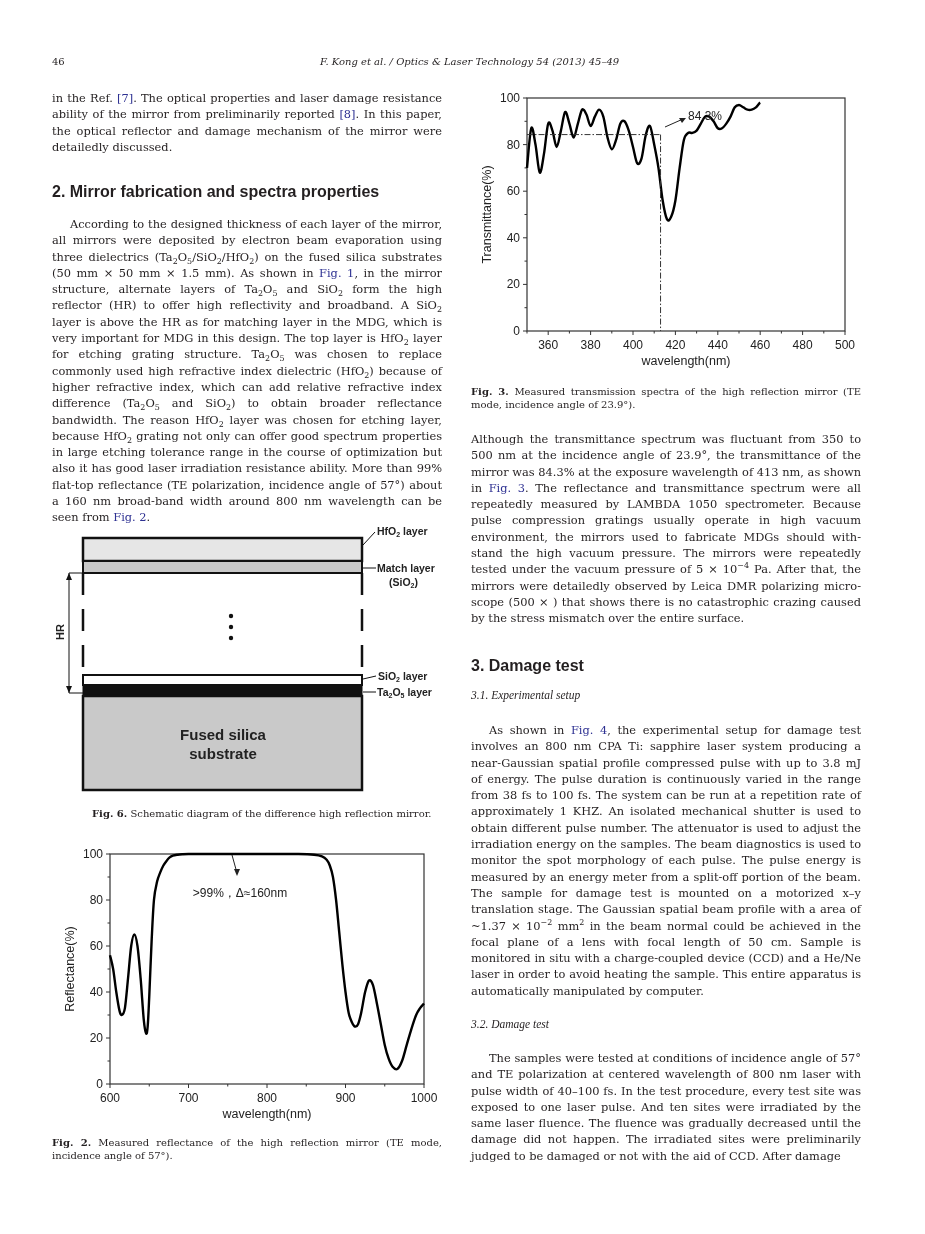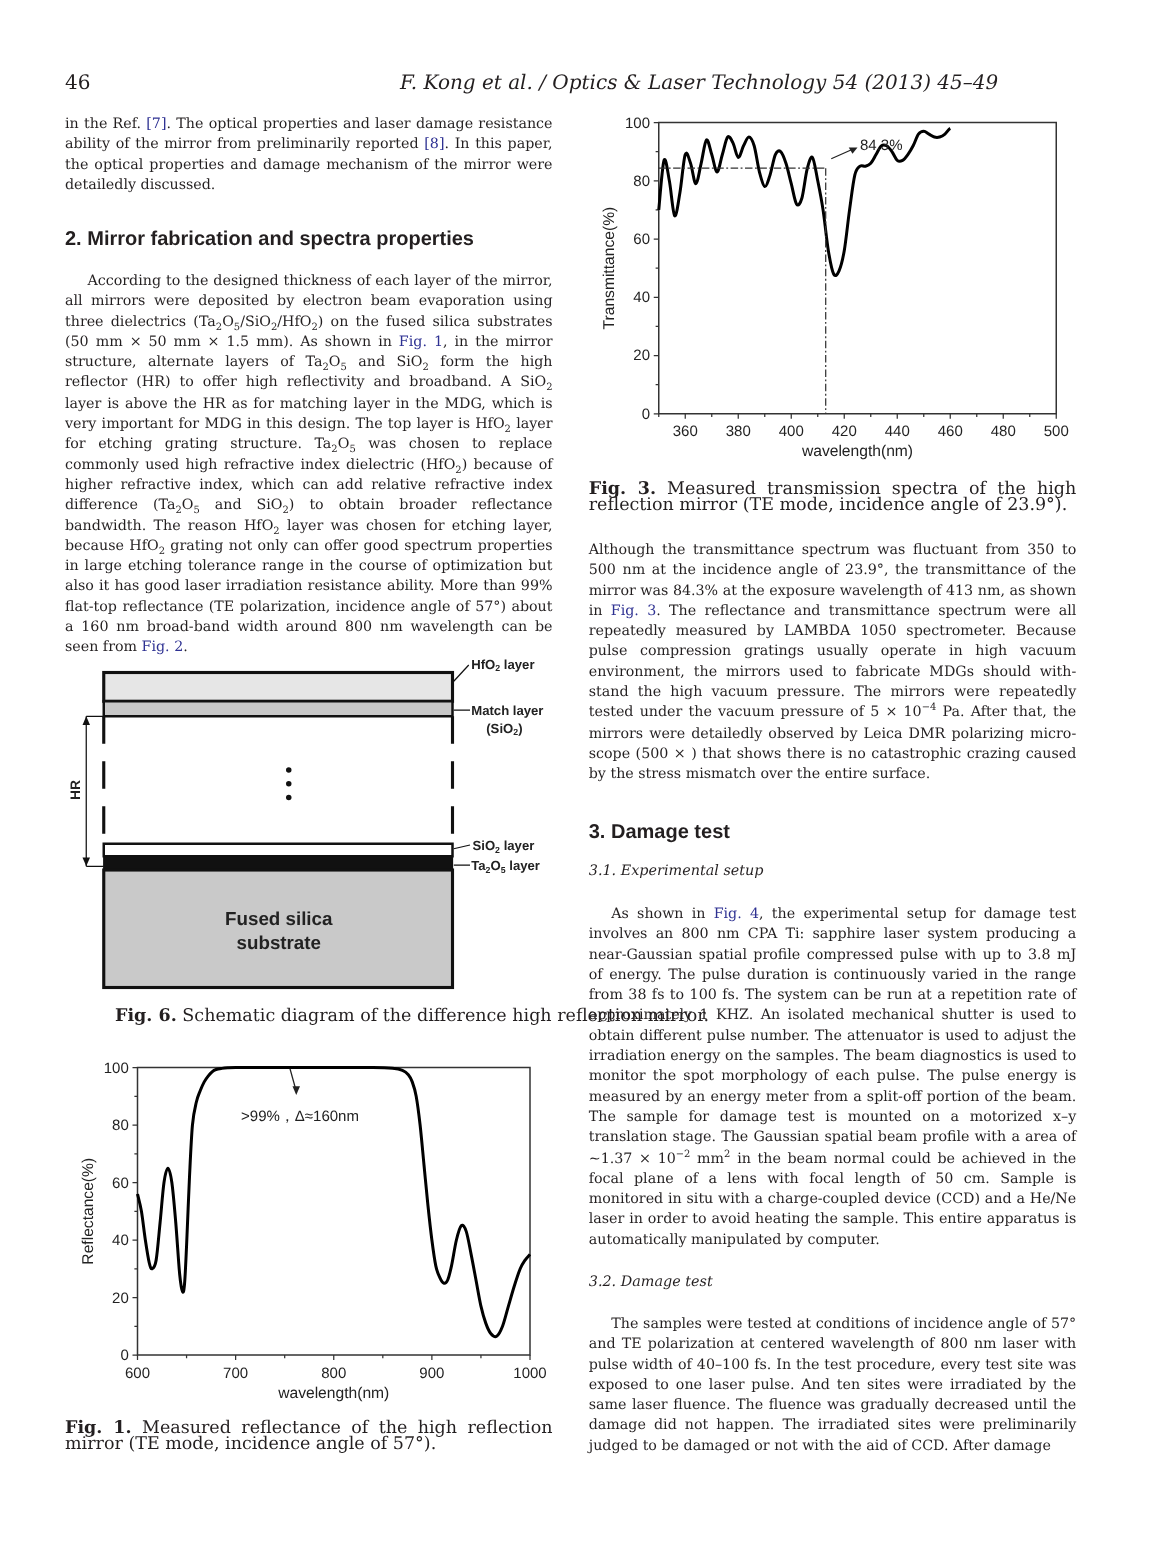--- a/index.html
+++ b/index.html
@@ -1,38 +1,38 @@
 <!DOCTYPE html>
 <html><head>
 <meta charset="utf-8">
 <style>
   html, body { margin: 0; padding: 0; background: #ffffff; }
   body { width: 925px; height: 1234px; position: relative; overflow: hidden;
          font-family: "DejaVu Serif", "Liberation Serif", serif; color: #231f20; }
   .abs { position: absolute; }
-  .runhead { font-size: 16px; top: 56px; }
+  .runhead { font-size: 10px; top: 56px; }
   .col { position: absolute; width: 390px; font-size: 11.4px; line-height: 16.3px; text-align: justify; }
   .col p { margin: 0; }
   .indent { text-indent: 18px; }
   .link { color: #2e3192; }
   h2.sec { font-family: "Liberation Sans", sans-serif; font-weight: bold; font-size: 16px; margin: 0; position: absolute; }
-  h3.sub { font-style: italic; font-weight: normal; font-size: 11.5px; margin: 0; position: absolute; }
-  .caption { position: absolute; font-size: 14px; line-height: 13px; text-align: justify; }
+  h3.sub { font-style: italic; font-weight: normal; font-size: 11.5px; margin: 0; position: absolute; font-family: Liberation Serif, serif; }
+  .caption { position: absolute; font-size: 10px; line-height: 13px; text-align: justify; }
   .caption b { font-weight: bold; }
   svg text { font-family: "Liberation Sans", sans-serif; }
   sub, sup { font-size: 70%; line-height: 0; }
 </style>
 </head>
 <body>
 
 <div class="abs runhead" style="left:52px;">46</div>
 <div class="abs runhead" style="left:320px; font-style:italic;">F. Kong et al. / Optics &amp; Laser Technology 54 (2013) 45–49</div>
 
 <div class="col" style="left:52px; top:90px;">
-  <p><span>in the Ref. </span><span class="link">[7]</span><span>. The optical properties and laser damage resistance ability of the mirror from preliminarily reported </span><span class="link">[8]</span><span>. In this paper, the optical properties and damage mechanism of the mirror were detailedly discussed.</span></p>
+  <p><span>in the Ref. </span><span class="link">[7]</span><span>. The optical properties and laser damage resistance ability of the mirror from preliminarily reported </span><span class="link">[8]</span><span>. In this paper, the optical reflector and damage mechanism of the mirror were detailedly discussed.</span></p>
 </div>
 
 <h2 class="sec" style="left:52px; top:183px;">2.  Mirror fabrication and spectra properties</h2>
 
 <div class="col" style="left:52px; top:216px;">
   <p class="indent"><span>According to the designed thickness of each layer of the mirror, all mirrors were deposited by electron beam evaporation using three dielectrics (Ta</span><sub>2</sub><span>O</span><sub>5</sub><span>/SiO</span><sub>2</sub><span>/HfO</span><sub>2</sub><span>) on the fused silica substrates (50 mm × 50 mm × 1.5 mm). As shown in </span><span class="link">Fig. 1</span><span>, in the mirror structure, alternate layers of Ta</span><sub>2</sub><span>O</span><sub>5</sub><span> and SiO</span><sub>2</sub><span> form the high reflector (HR) to offer high reflectivity and broadband. A SiO</span><sub>2</sub><span> layer is above the HR as for matching layer in the MDG, which is very important for MDG in this design. The top layer is HfO</span><sub>2</sub><span> layer for etching grating structure. Ta</span><sub>2</sub><span>O</span><sub>5</sub><span> was chosen to replace commonly used high refractive index dielectric (HfO</span><sub>2</sub><span>) because of higher refractive index, which can add relative refractive index difference (Ta</span><sub>2</sub><span>O</span><sub>5</sub><span> and SiO</span><sub>2</sub><span>) to obtain broader reflectance bandwidth. The reason HfO</span><sub>2</sub><span> layer was chosen for etching layer, because HfO</span><sub>2</sub><span> grating not only can offer good spectrum properties in large etching tolerance range in the course of optimization but also it has good laser irradiation resistance ability. More than 99% flat-top reflectance (TE polarization, incidence angle of 57°) about a 160 nm broad-band width around 800 nm wavelength can be seen from </span><span class="link">Fig. 2</span><span>.</span></p>
 </div>
 
 <svg class="abs" style="left:40px; top:520px;" width="410" height="290" viewBox="0 0 410 290">
 
@@ -108,21 +108,21 @@
     <line x1="187.75" y1="246" x2="187.75" y2="248.5" stroke="#333" stroke-width="1"></line>
     <line x1="266.25" y1="246" x2="266.25" y2="248.5" stroke="#333" stroke-width="1"></line>
     <line x1="344.75" y1="246" x2="344.75" y2="248.5" stroke="#333" stroke-width="1"></line>
     <text x="227" y="280" text-anchor="middle" font-size="12.5" fill="#222">wavelength(nm)</text>
     <text x="34" y="131" text-anchor="middle" font-size="12.5" fill="#222" transform="rotate(-90 34 131)">Reflectance(%)</text>
     <path d="M70,117.19999999999999 C70.52333333333334,119.49999999999999 72.09333333333333,124.86666666666666 73.14,131 C74.18666666666667,137.13333333333333 75.23333333333333,147.1 76.28,154 C77.32666666666667,160.9 78.50416666666666,168.56666666666663 79.42,172.39999999999998 C80.33583333333334,176.23333333333332 80.85916666666667,177.38333333333333 81.775,177 C82.69083333333334,176.61666666666667 83.86833333333334,176.23333333333332 84.915,170.1 C85.96166666666667,163.96666666666667 87.00833333333334,150.54999999999998 88.055,140.2 C89.10166666666667,129.85 90.14833333333333,115.28333333333333 91.195,108 C92.24166666666666,100.71666666666667 93.28833333333334,96.5 94.33500000000001,96.5 C95.38166666666667,96.5 96.42833333333333,100.71666666666667 97.475,108 C98.52166666666666,115.28333333333333 99.56833333333334,127.93333333333332 100.61500000000001,140.2 C101.66166666666668,152.46666666666664 102.83916666666667,172.39999999999998 103.755,181.6 C104.67083333333332,190.8 105.45583333333333,194.25 106.11,195.4 C106.76416666666667,196.55 107.15666666666667,194.63333333333333 107.68,188.5 C108.20333333333335,182.36666666666667 108.59583333333333,172.78333333333333 109.25,158.6 C109.90416666666667,144.41666666666666 110.82000000000001,119.5 111.605,103.4 C112.39,87.30000000000001 113.04416666666668,71.96666666666667 113.96000000000001,62 C114.87583333333333,52.03333333333333 116.05333333333333,48.199999999999996 117.1,43.599999999999994 C118.14666666666666,38.99999999999999 119.19333333333334,37.08333333333331 120.24000000000001,34.39999999999998 C121.28666666666668,31.716666666666644 122.33333333333333,29.41666666666666 123.38,27.5 C124.42666666666666,25.58333333333334 125.47333333333333,24.24166666666667 126.52,22.900000000000006 C127.56666666666666,21.55833333333334 128.61333333333332,20.33166666666668 129.66,19.450000000000017 C130.70666666666668,18.568333333333353 131.49166666666667,18.070000000000018 132.8,17.610000000000014 C134.10833333333335,17.15000000000001 135.94,16.920000000000005 137.51,16.689999999999998 C139.07999999999998,16.45999999999999 140.38833333333332,16.34499999999996 142.22,16.22999999999996 C144.05166666666668,16.114999999999963 144.83666666666667,16.038333333333327 148.5,16 C152.16333333333333,15.961666666666673 156.35,16 164.2,16 C172.04999999999998,16 185.13333333333335,16 195.60000000000002,16 C206.0666666666667,16 216.53333333333333,16 227,16 C237.46666666666667,16 250.54999999999998,15.885 258.4,16 C266.25,16.115 270.175,16.30666666666666 274.1,16.689999999999998 C278.02500000000003,17.073333333333334 279.85666666666674,17.456666666666678 281.95000000000005,18.30000000000001 C284.04333333333335,19.143333333333345 285.35166666666663,20.21666666666667 286.65999999999997,21.75 C287.9683333333333,23.28333333333333 288.7533333333333,24.625 289.79999999999995,27.5 C290.84666666666664,30.375 291.8933333333333,33.25 292.94,39 C293.9866666666667,44.75 295.0333333333333,52.800000000000004 296.08,62 C297.12666666666667,71.2 298.17333333333335,83.46666666666665 299.22,94.19999999999999 C300.2666666666667,104.93333333333332 301.31333333333333,116.43333333333332 302.36,126.39999999999999 C303.4066666666667,136.36666666666667 304.4533333333333,145.95 305.5,154 C306.5466666666667,162.05 307.5933333333333,169.71666666666664 308.64,174.7 C309.68666666666667,179.68333333333334 310.7333333333333,181.6 311.78,183.9 C312.82666666666665,186.20000000000002 313.87333333333333,188.11666666666667 314.92,188.5 C315.9666666666667,188.88333333333333 317.0133333333333,188.5 318.06,186.2 C319.1066666666667,183.89999999999998 320.02250000000004,180.06666666666666 321.20000000000005,174.7 C322.37750000000005,169.33333333333331 323.81666666666666,159.36666666666667 325.125,154 C326.43333333333334,148.63333333333333 327.7416666666667,143.65 329.05,142.5 C330.35833333333335,141.35 331.6666666666667,143.26666666666668 332.975,147.10000000000002 C334.28333333333336,150.93333333333337 335.59166666666664,158.98333333333335 336.9,165.5 C338.2083333333333,172.01666666666665 339.51666666666665,179.29999999999998 340.825,186.2 C342.1333333333333,193.1 343.44166666666666,201.15 344.75,206.9 C346.05833333333334,212.65 347.3666666666667,217.05833333333334 348.675,220.7 C349.98333333333335,224.34166666666664 351.16083333333336,227.025 352.6,228.75 C354.0391666666667,230.475 355.74,232.00833333333335 357.31,231.05 C358.88,230.09166666666667 360.45000000000005,227.025 362.02000000000004,223 C363.59000000000003,218.975 365.15999999999997,212.26666666666668 366.72999999999996,206.9 C368.29999999999995,201.53333333333333 369.87,195.78333333333336 371.44,190.8 C373.01,185.81666666666666 374.7108333333333,180.45 376.15,177 C377.58916666666664,173.55 378.76666666666665,172.01666666666665 380.075,170.1 C381.3833333333333,168.18333333333334 383.3458333333333,166.26666666666665 384,165.5" fill="none" stroke="#000" stroke-width="2.4" stroke-linejoin="round"></path>
     <text x="200" y="59" text-anchor="middle" font-size="12" fill="#222">&gt;99%，Δ≈160nm</text>
     <line x1="192" y1="17" x2="197" y2="35" stroke="#222" stroke-width="1"></line>
     <polygon points="197,38 194,31 200,31" fill="#222"></polygon>
   </svg>
-<div class="caption" style="left:52px; top:1136px; width:390px;"><b>Fig. 1.</b><span> Measured reflectance of the high reflection mirror (TE mode, incidence angle of 57°).</span></div>
+<div class="caption" style="left:52px; top:1136px; width:390px;"><b>Fig. 2.</b><span> Measured reflectance of the high reflection mirror (TE mode, incidence angle of 57°).</span></div>
 
 <svg id="fig3" class="abs" style="left:465px; top:85px;" width="400" height="300">
     <rect x="62" y="13" width="318" height="233" fill="none" stroke="#333" stroke-width="1.2"></rect>
     <line x1="58" y1="246" x2="62" y2="246" stroke="#333" stroke-width="1"></line>
     <text x="55" y="250" text-anchor="end" font-size="12" fill="#222">0</text>
     <line x1="58" y1="199.4" x2="62" y2="199.4" stroke="#333" stroke-width="1"></line>
     <text x="55" y="203.4" text-anchor="end" font-size="12" fill="#222">20</text>
     <line x1="58" y1="152.8" x2="62" y2="152.8" stroke="#333" stroke-width="1"></line>
     <text x="55" y="156.8" text-anchor="end" font-size="12" fill="#222">40</text>
     <line x1="58" y1="106.20000000000002" x2="62" y2="106.20000000000002" stroke="#333" stroke-width="1"></line>

